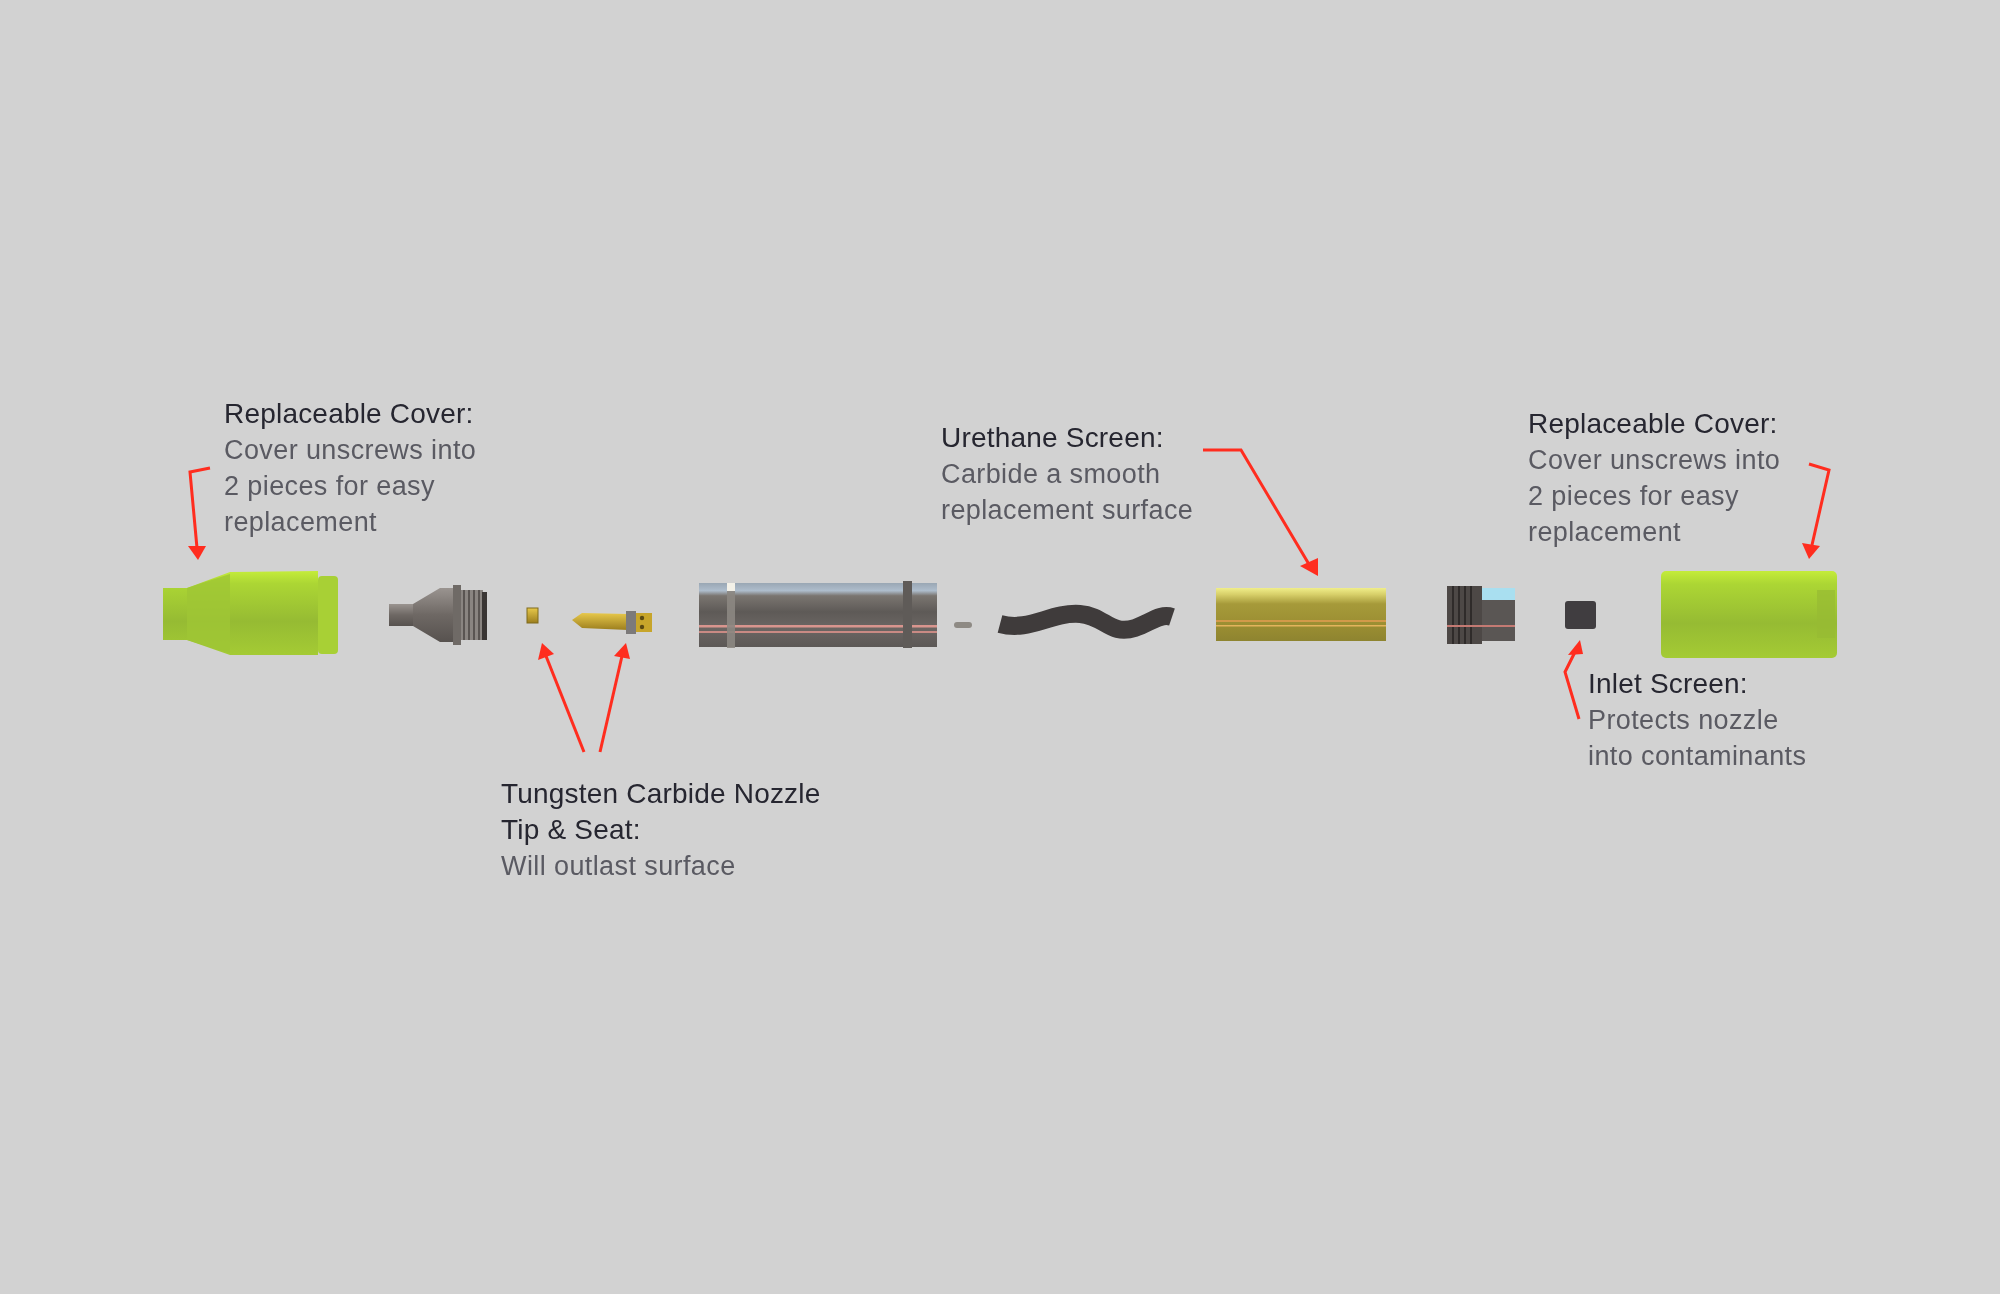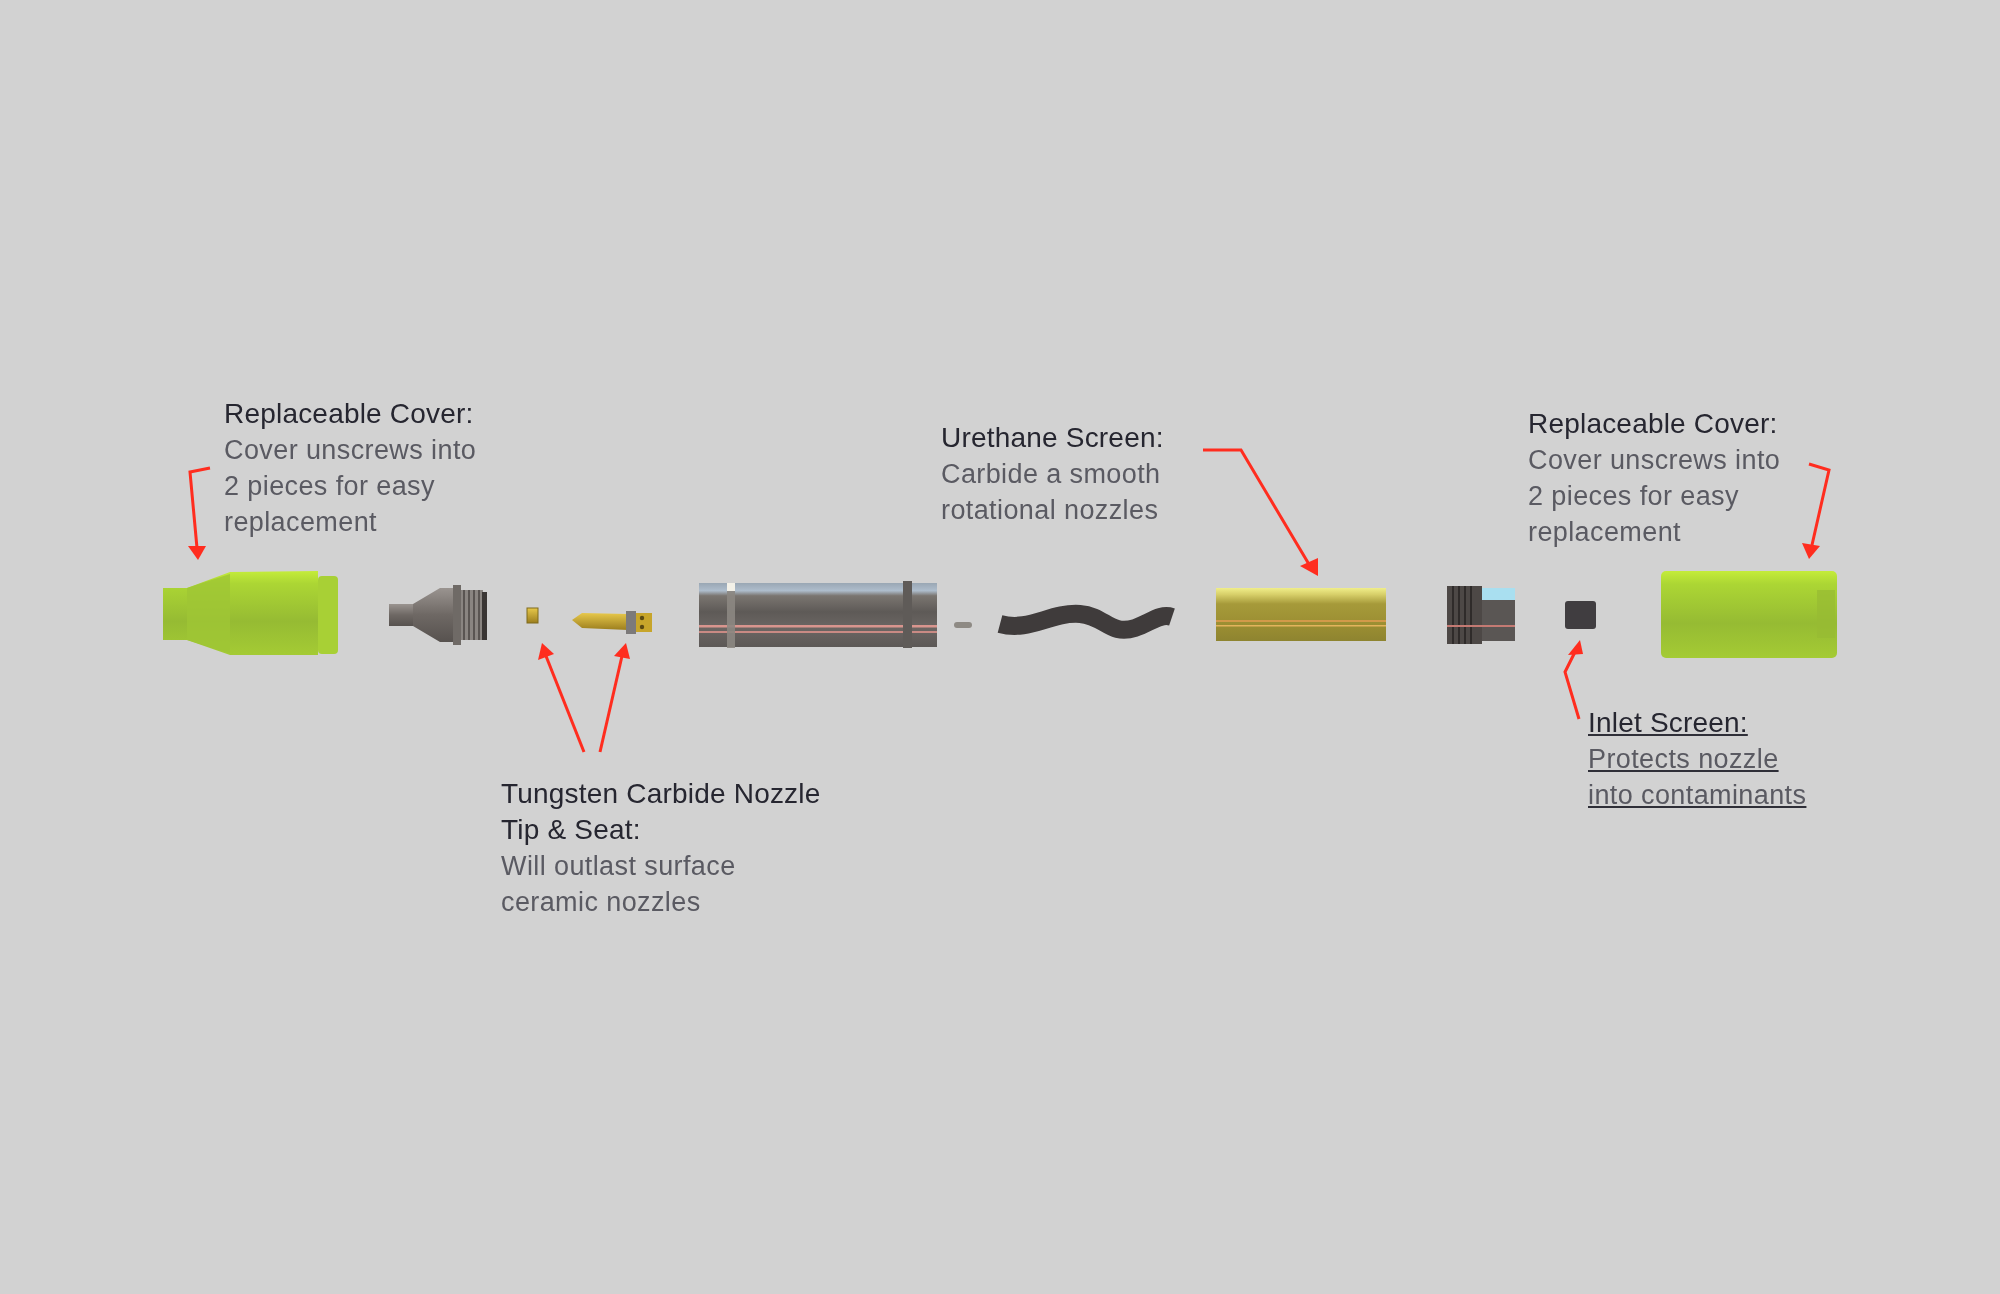--- a/index.html
+++ b/index.html
@@ -142,33 +142,32 @@
   <span class="title">Replaceable Cover:</span>
   <span class="desc">Cover unscrews into</span>
   <span class="desc">2 pieces for easy</span>
   <span class="desc">replacement</span>
 </div>
 
 <div class="label" style="left:501px; top:776px;">
   <span class="title">Tungsten Carbide Nozzle</span>
   <span class="title">Tip &amp; Seat:</span>
   <span class="desc">Will outlast surface</span>
-  <span class="desc">ceramic nozzles</span>
 </div>
 
 <div class="label" style="left:941px; top:420px;">
   <span class="title">Urethane Screen:</span>
   <span class="desc">Carbide a smooth</span>
-  <span class="desc">rotational nozzles</span>
+  <span class="desc">replacement surface</span>
 </div>
 
 <div class="label" style="left:1528px; top:406px;">
   <span class="title">Replaceable Cover:</span>
   <span class="desc">Cover unscrews into</span>
   <span class="desc">2 pieces for easy</span>
   <span class="desc">replacement</span>
 </div>
 
-<div class="label" style="left:1588px; top:705px;text-decoration:underline;">
+<div class="label" style="left:1588px; top:666px;">
   <span class="title">Inlet Screen:</span>
   <span class="desc">Protects nozzle</span>
   <span class="desc">into contaminants</span>
 </div>
 
 </body></html>

